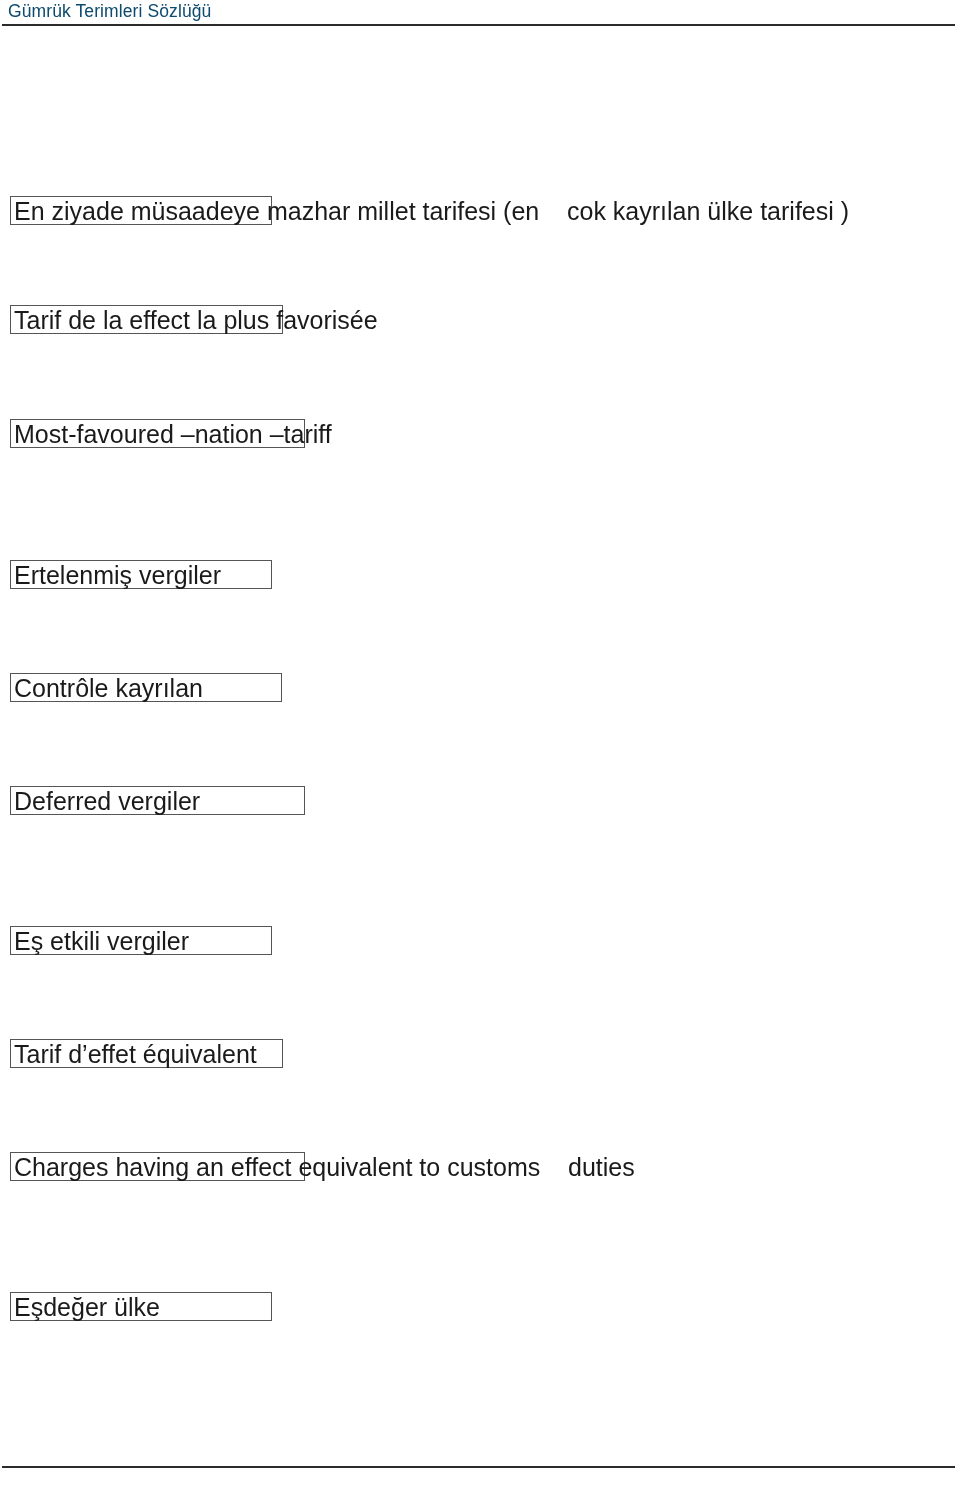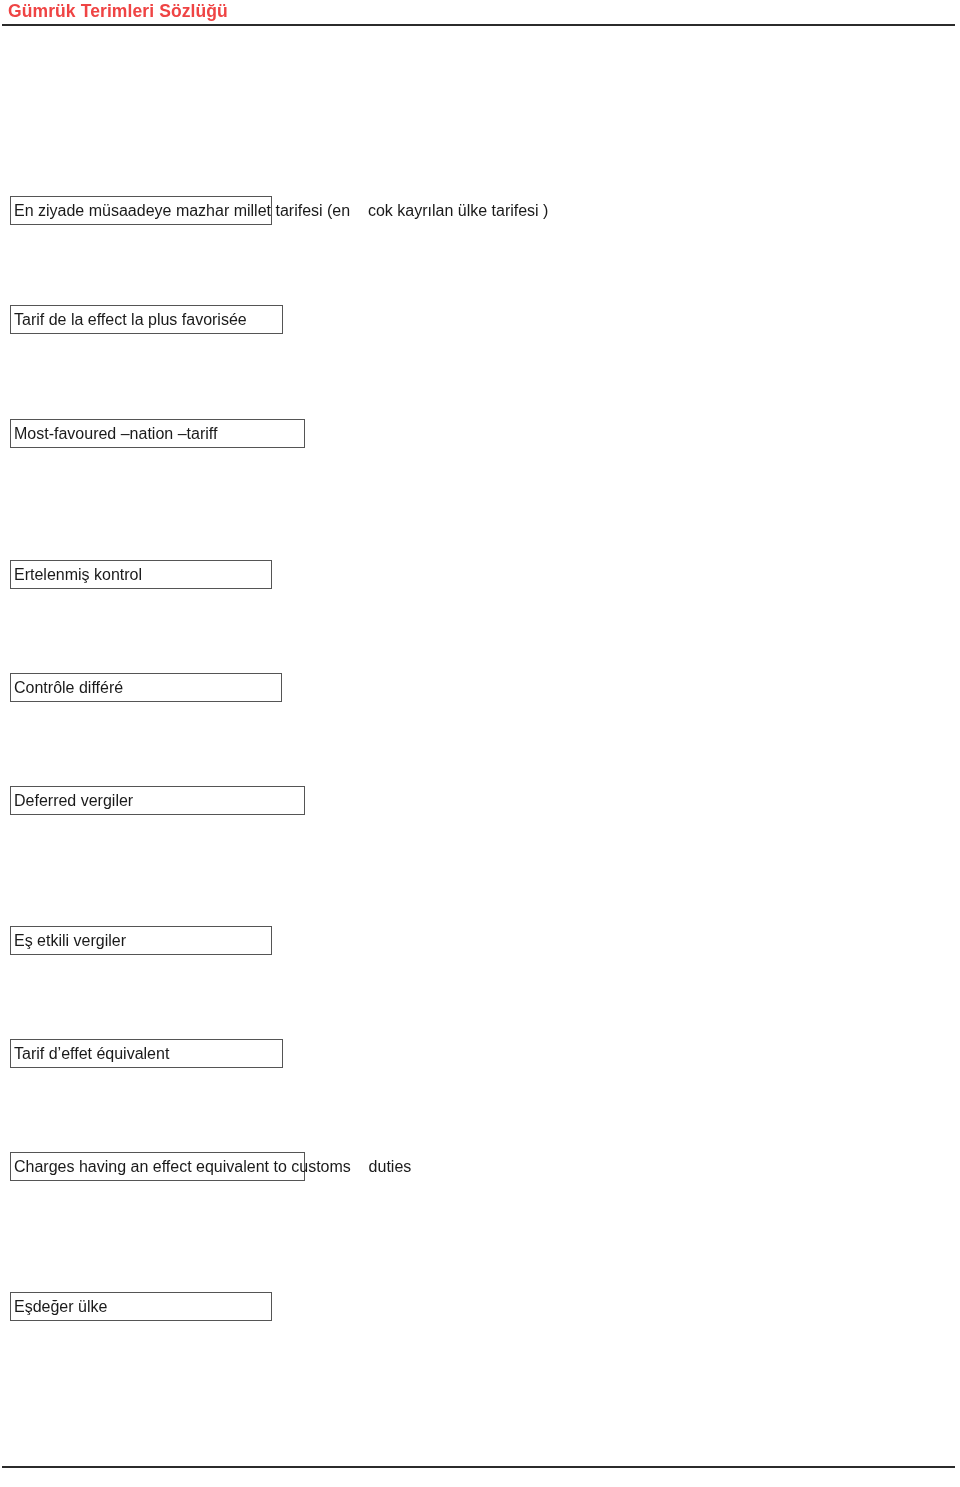--- a/index.html
+++ b/index.html
@@ -23,25 +23,25 @@
     left: 0;
     top: 0;
     width: 960px;
     height: 30px;
   }
   .header-title {
     position: absolute;
     left: 8px;
     top: 0px;
     font-size: 17.5px;
-    font-weight: bold;
+    font-weight: normal;
     letter-spacing: 0.1px;
     line-height: 22px;
     white-space: nowrap;
-    color: #ef4444;
+    color: #0c4a6e;
   }
   .header-rule {
     position: absolute;
     left: 2px;
     top: 24px;
     width: 953px;
     height: 0;
     border-top: 2.4px solid #2b2b2b;
   }
 
@@ -50,21 +50,21 @@
     position: absolute;
     left: 0;
     height: 30px;
   }
   .entry-text {
     position: absolute;
     left: 14px;
     top: 0;
     height: 30px;
     line-height: 30px;
-    font-size: 16px;
+    font-size: 25px;
     white-space: pre;
     color: #1a1a1a;
   }
   
   .entry-box {
     position: absolute;
     left: 10px;
     top: 0;
     height: 29px;
     box-sizing: border-box;
@@ -116,25 +116,25 @@
     <div class="entry" style="top: 305px;">
       <div class="entry-box" style="width: 273px;"></div>
       <div class="entry-text">Tarif de la effect la plus favorisée</div>
     </div>
     <div class="entry" style="top: 419px;">
       <div class="entry-box" style="width: 295px;"></div>
       <div class="entry-text">Most-favoured –nation –tariff</div>
     </div>
     <div class="entry" style="top: 560px;">
       <div class="entry-box" style="width: 262px;"></div>
-      <div class="entry-text">Ertelenmiş kontrol</div>
+      <div class="entry-text">Ertelenmiş vergiler</div>
     </div>
     <div class="entry" style="top: 673px;">
       <div class="entry-box" style="width: 272px;"></div>
-      <div class="entry-text">Contrôle différé</div>
+      <div class="entry-text">Contrôle kayrılan</div>
     </div>
     <div class="entry" style="top: 786px;">
       <div class="entry-box" style="width: 295px;"></div>
       <div class="entry-text">Deferred vergiler</div>
     </div>
     <div class="entry" style="top: 926px;">
       <div class="entry-box" style="width: 262px;"></div>
       <div class="entry-text">Eş etkili vergiler</div>
     </div>
     <div class="entry" style="top: 1039px;">

